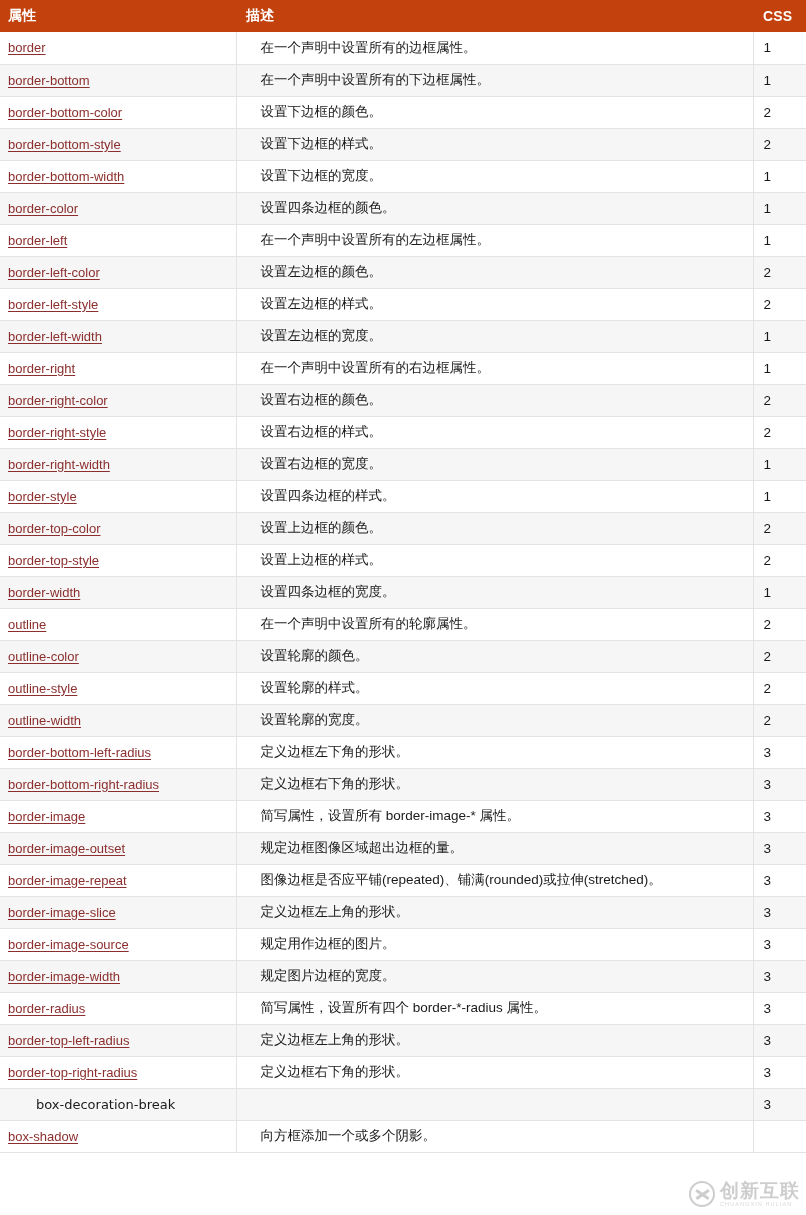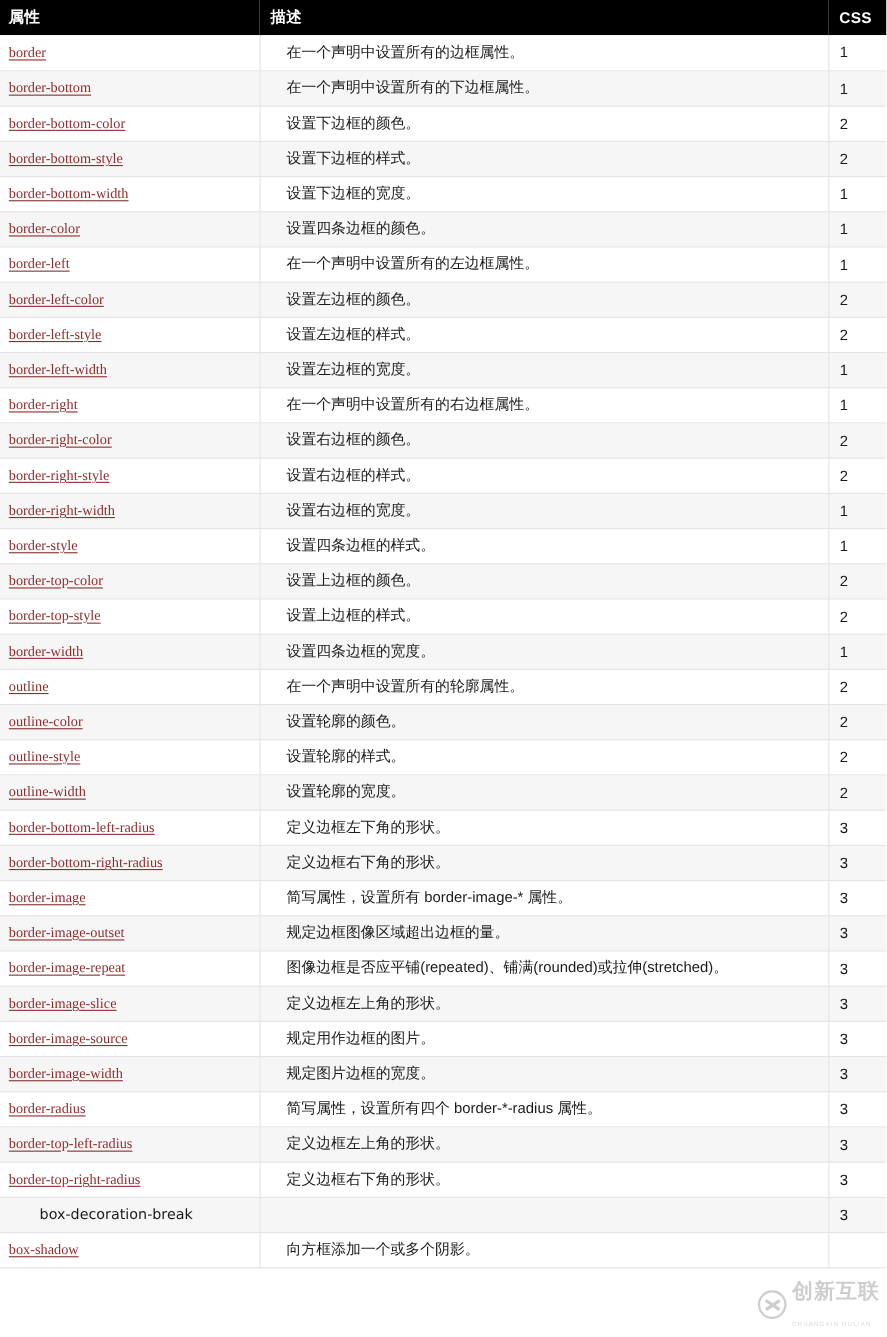--- a/index.html
+++ b/index.html
@@ -20,21 +20,21 @@
     width: 806px;
     border-collapse: collapse;
     table-layout: fixed;
     font-size: 13.5px;
   }
   table.ref-table col.col-prop  { width: 236px; }
   table.ref-table col.col-desc  { width: 517px; }
   table.ref-table col.col-css   { width: 53px; }
 
   thead th {
-    background: #000000;
+    background: #c2410c;
     color: #ffffff;
     font-weight: bold;
     font-size: 14px;
     text-align: left;
     height: 32px;
     padding: 0 8px;
     border: none;
     vertical-align: middle;
     letter-spacing: 0.2px;
   }
@@ -54,21 +54,21 @@
   }
   tbody td.td-css { border-right: none; padding-left: 10px; }
   tbody td.td-desc { padding-left: 24px; }
   tbody tr:nth-child(odd)  td { background: #ffffff; }
   tbody tr:nth-child(even) td { background: #f6f6f6; }
 
   a.prop-link {
     color: #8c2e2e;
     text-decoration: underline;
     text-underline-offset: 2px;
-    font-family: Liberation Serif, serif;
+    font-family: Liberation Sans, sans-serif;
     font-size: 13px;
     cursor: pointer;
   }
   span.prop-plain {
     color: #1a1a1a;
     font-family: "DejaVu Sans", "Liberation Sans", sans-serif;
     font-size: 13px;
     text-decoration: none;
     margin-left: 28px;
   }
@@ -107,21 +107,21 @@
     content: "";
     position: absolute;
     left: 4px;
     top: 10px;
     width: 15px;
     height: 2.6px;
     background: #6b6b6b;
   }
   #watermark .wm-mark::before { transform: rotate(34deg); }
   #watermark .wm-mark::after  { transform: rotate(-34deg); }
-  #watermark .wm-texts { display: flex; flex-direction: column; line-height: 1; gap: 16px; }
+  #watermark .wm-texts { display: flex; flex-direction: column; line-height: 1; }
   #watermark .wm-cn {
     font-size: 19px;
     font-weight: bold;
     color: #6b6b6b;
     letter-spacing: 1px;
     font-family: "DejaVu Sans", "Liberation Sans", sans-serif;
   }
   #watermark .wm-en {
     font-size: 5.5px;
     color: #8a8a8a;

